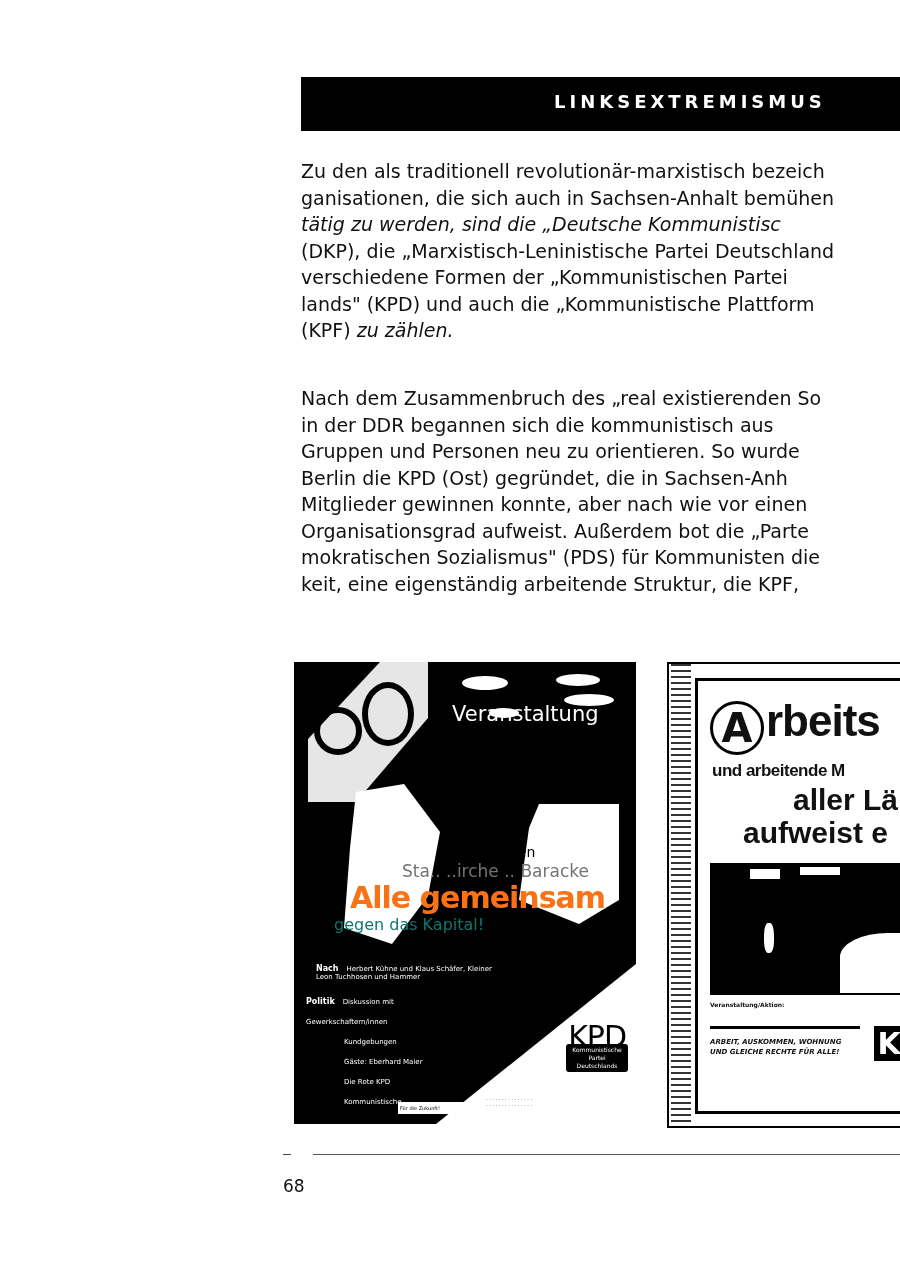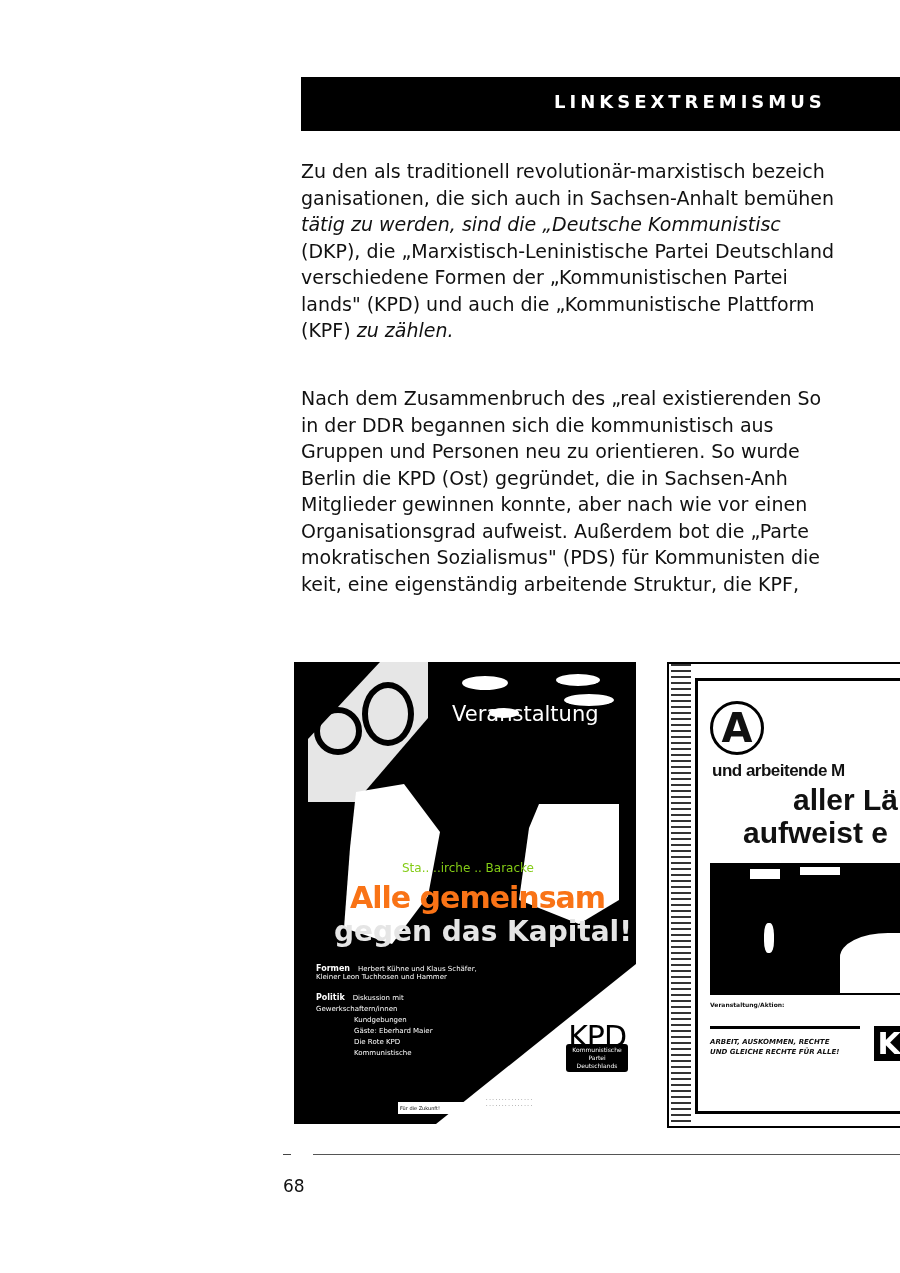--- a/index.html
+++ b/index.html
@@ -45,27 +45,27 @@
       position: absolute; left: 50px; top: 122px; width: 120px; height: 160px; background: #fff;
       clip-path: polygon(10% 5%, 50% 0, 80% 30%, 70% 70%, 40% 100%, 0 90%, 5% 40%);
     }
     .kpd-white-right {
       position: absolute; left: 225px; top: 142px; width: 100px; height: 120px; background: #fff;
       clip-path: polygon(20% 0, 100% 0, 100% 80%, 60% 100%, 0 80%, 10% 20%);
     }
     .kpd-towers { position: absolute; left: 150px; top: 138px; width: 70px; height: 110px; }
     .kpd-towers span { position: absolute; bottom: 0; background: #000; width: 6px; }
     .kpd-place1 { position: absolute; left: 150px; top: 182px; font-size: 14px; color: #000; }
-    .kpd-place2 { position: absolute; left: 108px; top: 199px; font-size: 12px; color: #84cc16; }
+    .kpd-place2 { position: absolute; left: 108px; top: 199px; font-size: 17px; color: #737373; }
     .kpd-slogan1 {
       position: absolute; left: 56px; top: 218px; color: #f97316; font-size: 30px; font-weight: bold;
       font-family: "DejaVu Sans", sans-serif; letter-spacing: -1px;
     }
     .kpd-slogan2 {
-      position: absolute; left: 40px; top: 253px; color: #e5e5e5; font-size: 28px; font-weight: bold;
+      position: absolute; left: 40px; top: 253px; color: #0f766e; font-size: 16px; font-weight: normal;
       font-family: "DejaVu Sans", sans-serif;
     }
     .kpd-info { position: absolute; color: #fff; font-size: 7px; font-family: "DejaVu Sans", sans-serif; }
     .kpd-info b { font-size: 8px; margin-right: 8px; }
     .kpd-corner {
       position: absolute; right: 0; bottom: 0; width: 200px; height: 160px; background: #fff;
       clip-path: polygon(100% 0, 100% 100%, 0 100%);
     }
     .kpd-logo {
       position: absolute; right: 10px; bottom: 70px; font-size: 30px; font-weight: normal;
@@ -147,58 +147,59 @@
   <div class="kpd-cloud" style="left:270px;top:32px;width:50px;height:12px;"></div>
   <div class="kpd-event">Veranstaltung</div>
   <div class="kpd-white-left"></div>
   <div class="kpd-white-right"></div>
   <div class="kpd-towers">
     <span style="left:5px;height:90px;"></span>
     <span style="left:20px;height:105px;width:8px;"></span>
     <span style="left:38px;height:95px;width:10px;"></span>
     <span style="left:55px;height:80px;"></span>
   </div>
-  <div class="kpd-place1">in Plattform</div>
+  <div class="kpd-place1">in Tuchhosen</div>
   <div class="kpd-place2">Sta.. ..irche .. Baracke</div>
   <div class="kpd-slogan1">Alle gemeinsam</div>
   <div class="kpd-slogan2">gegen das Kapital!</div>
   <div class="kpd-info" style="left:22px;top:302px;width:180px;">
-    <b>Formen</b><span>Herbert Kühne und Klaus Schäfer, Kleiner Leon Tuchhosen und Hammer</span>
-  </div>
-  <div class="kpd-info" style="left:22px;top:330px;width:160px;line-height:11px;">
+    <b>Nach</b><span>Herbert Kühne und Klaus Schäfer, Kleiner Leon Tuchhosen und Hammer</span>
+  </div>
+  <div class="kpd-info" style="left:12px;top:330px;width:160px;line-height:20px;">
     <b>Politik</b><span>Diskussion mit Gewerkschaftern/innen</span><br>
     <span style="padding-left:38px">Kundgebungen</span><br>
     <span style="padding-left:38px">Gäste: Eberhard Maier</span><br>
     <span style="padding-left:38px">Die Rote KPD</span><br>
     <span style="padding-left:38px">Kommunistische</span>
   </div>
   <div class="kpd-corner"></div>
   <div class="kpd-logo">KPD</div>
   <div class="kpd-logo-sub" style="width:54px;">Kommunistische Partei Deutschlands</div>
   <div class="kpd-footer-box">Für die Zukunft!</div>
   <div class="kpd-fineprint">· · · · · · · · · · · · · · ·<br>· · · · · · · · · · · · · · ·</div>
 </div>
 
 <div class="poster" id="poster-arbeiter">
   <div class="arb-rule"></div>
   <div class="arb-inner">
     <div class="arb-logo">A</div>
+    <div class="arb-title">rbeits</div>
     <div class="arb-line2">und arbeitende M</div>
     <div class="arb-line3">aller Lä</div>
     <div class="arb-line4">aufweist e</div>
     <div class="arb-photo">
       <div class="w" style="left:40px;top:6px;width:30px;height:10px;"></div>
       <div class="w" style="left:90px;top:4px;width:40px;height:8px;"></div>
       <div class="w" style="left:54px;top:60px;width:10px;height:30px;border-radius:40%;"></div>
       <div class="w" style="left:130px;top:70px;width:120px;height:60px;border-radius:40% 0 0 0;"></div>
     </div>
     <div class="arb-caption">Veranstaltung/Aktion:</div>
     <div class="arb-divider"></div>
     <div class="arb-slogan">
-      <span>ARBEIT, AUSKOMMEN, RECHTE</span><br>
+      <span>ARBEIT, AUSKOMMEN, WOHNUNG</span><br>
       <span>UND GLEICHE RECHTE FÜR ALLE!</span>
     </div>
     <div class="arb-k">K</div>
   </div>
 </div>
 
 <div class="footer-rule"></div>
 <div class="page-number">68</div>
 
 </body></html>

